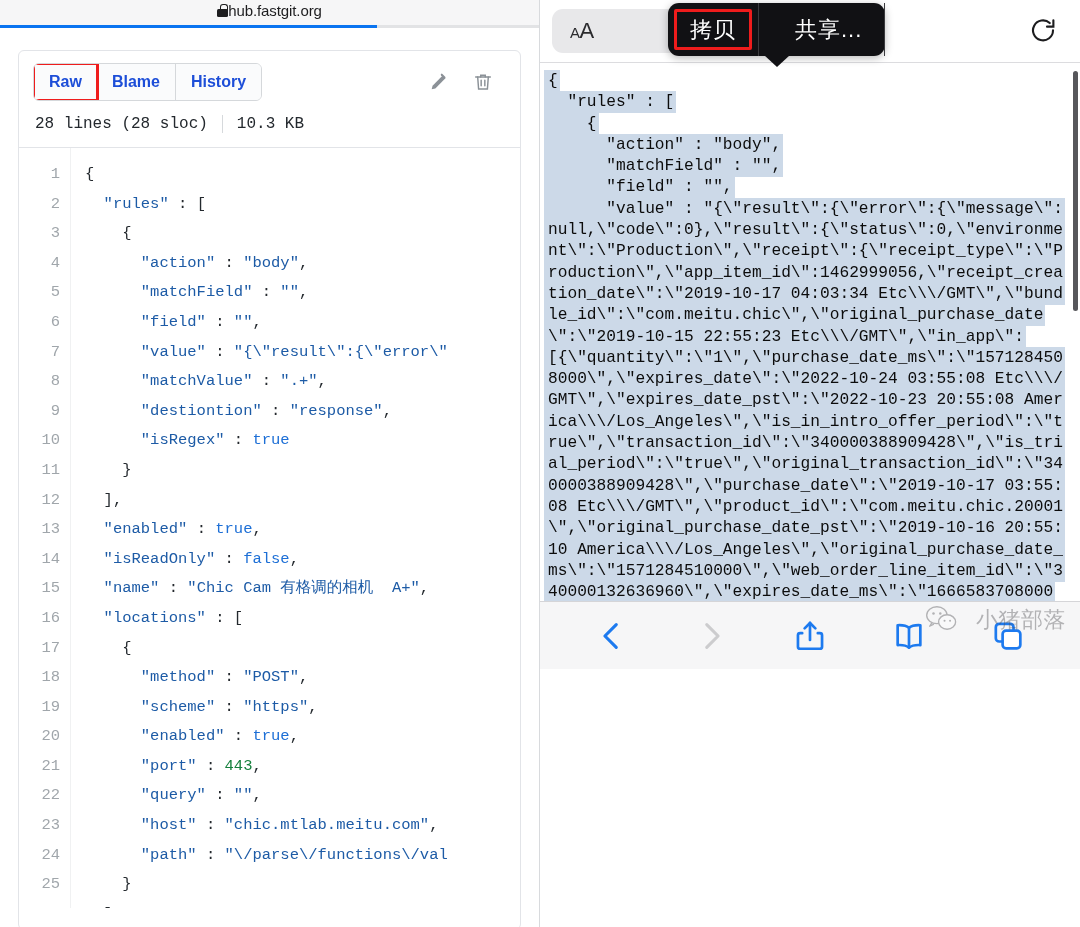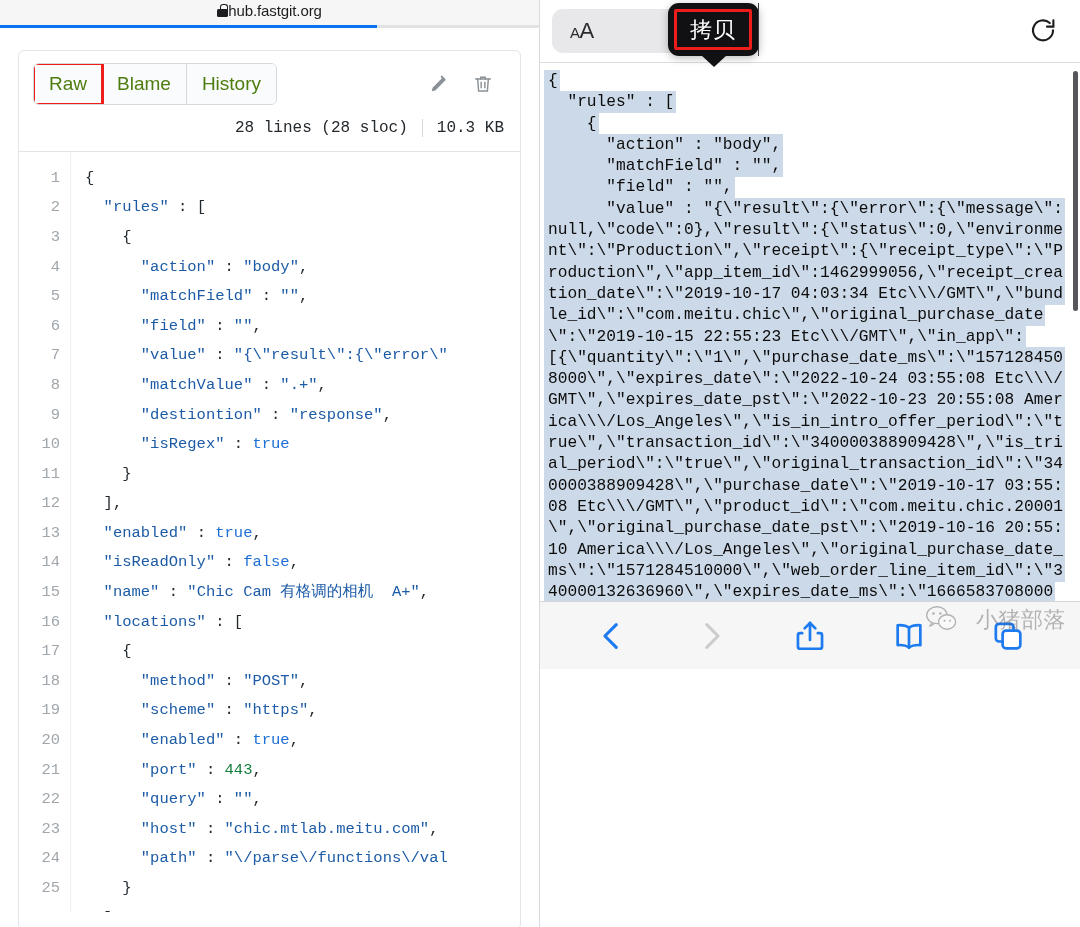--- a/index.html
+++ b/index.html
@@ -67,23 +67,23 @@
   }
   .btn-group {
     display: inline-flex;
     border: 1px solid #d5d8db;
     border-radius: 6px;
     overflow: hidden;
     background: #fafbfc;
   }
   .bg-btn {
     padding: 8px 15px;
-    font-size: 19px;
-    font-weight: normal;
-    color: #4d7c0f;
+    font-size: 16px;
+    font-weight: bold;
+    color: #1d4ed8;
     background: #fafbfc;
     border-right: 1px solid #d5d8db;
     cursor: pointer;
     line-height: 1.25;
     font-family: "Liberation Sans", sans-serif;
   }
   .bg-btn:last-child { border-right: none; }
   .bg-btn.highlight {
     outline: 3px solid #ef1c1c;
     outline-offset: -1px;
@@ -99,21 +99,20 @@
   .ic { width: 22px; height: 22px; display: block; }
   .ic svg { width: 100%; height: 100%; display: block; }
 
   .meta-row {
     padding: 14px 16px 14px 16px;
     display: flex; align-items: center; gap: 14px;
     font-family: "Liberation Mono", monospace;
     font-size: 16px;
     color: #24292e;
     border-bottom: 1px solid #e2e4e8;
-    justify-content: flex-end;
   }
   .meta-sep { width: 1px; height: 18px; background: #d6d9dc; }
 
   .code-area {
     display: flex;
     font-family: "Liberation Mono", monospace;
     font-size: 15.5px;
     line-height: 29.6px;
     white-space: pre;
     overflow: hidden;
@@ -336,20 +335,21 @@
       <div class="reload-btn">
         <svg viewBox="0 0 24 24" fill="none" stroke="#1d1d1f" stroke-width="1.7" stroke-linecap="round">
           <path d="M20 11.5a8 8 0 1 1-2.6-5.9"></path>
           <path d="M20.3 3.4v5.1h-5.1"></path>
         </svg>
       </div>
     </div>
 
     <div class="ctx-menu">
       <div class="ctx-item sel">拷贝</div>
+      <div class="ctx-item">共享...</div>
       <div class="ctx-arrow"></div>
     </div>
 
     <div class="ios-content">
       <span class="ios-pre">{
   "rules" : [
     {
       "action" : "body",
       "matchField" : "",
       "field" : "",

